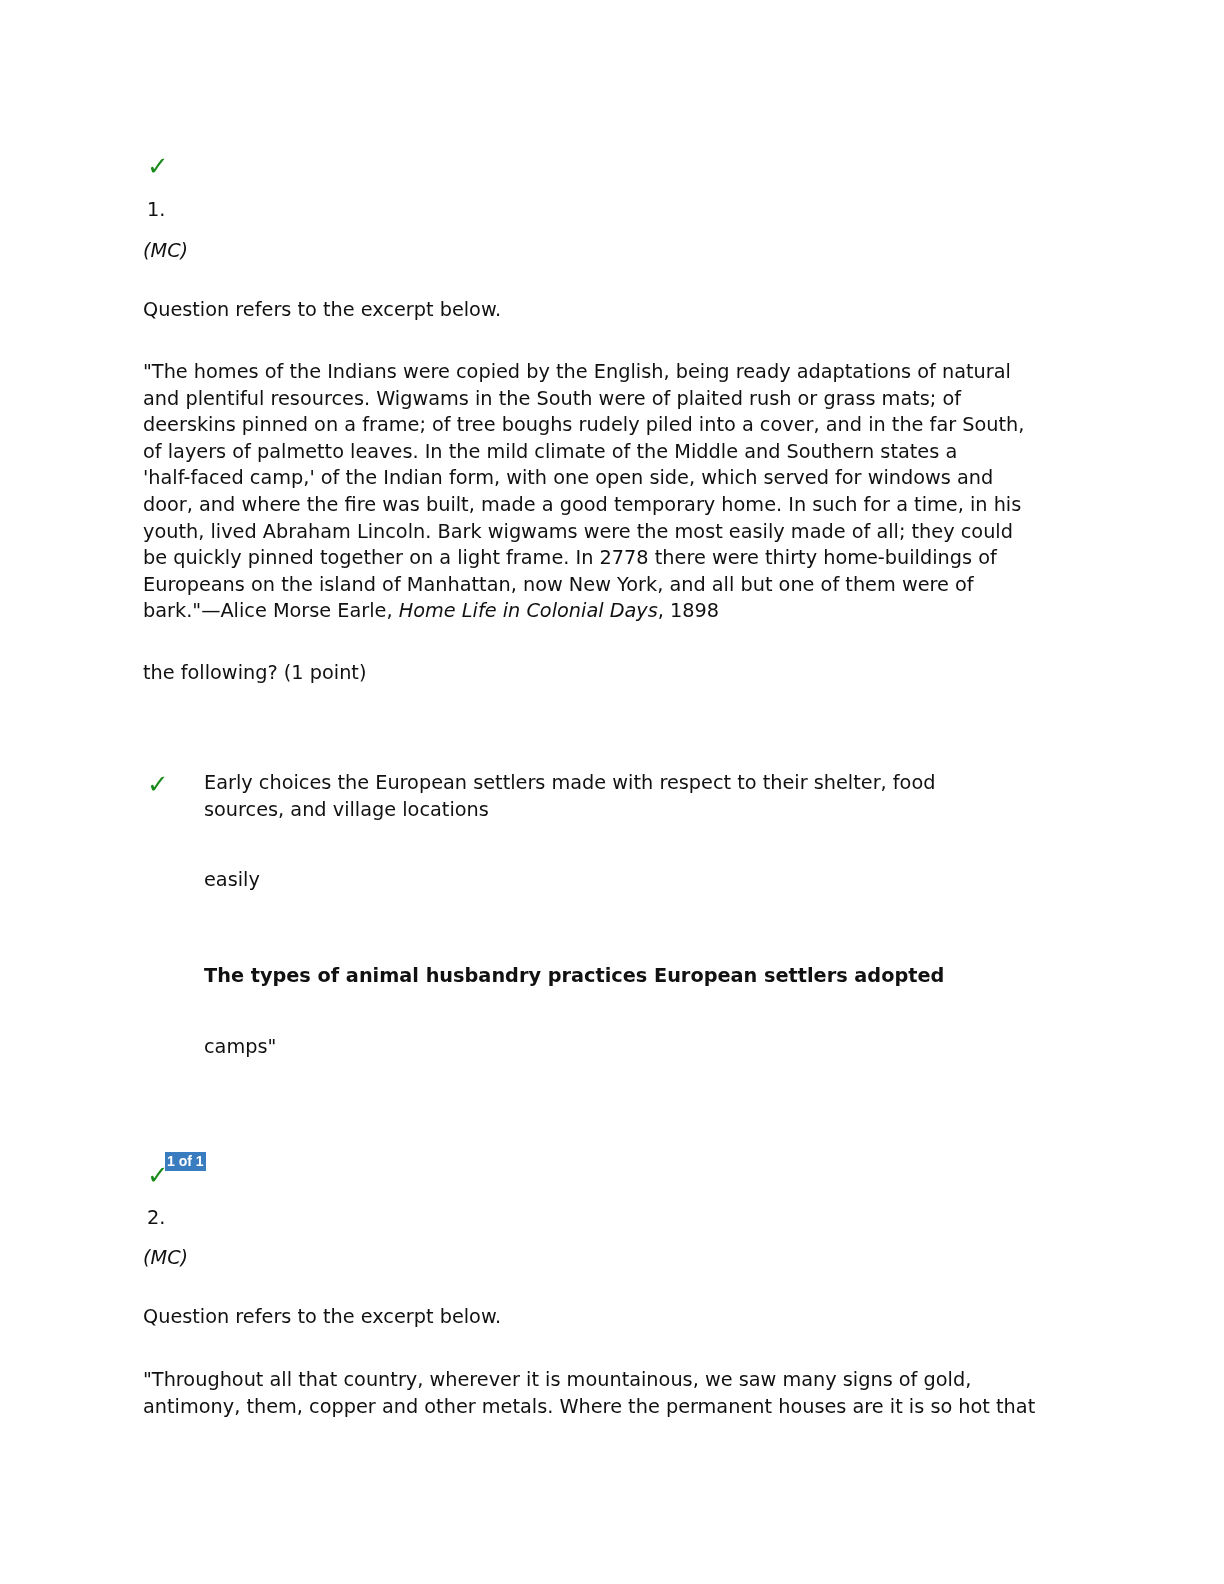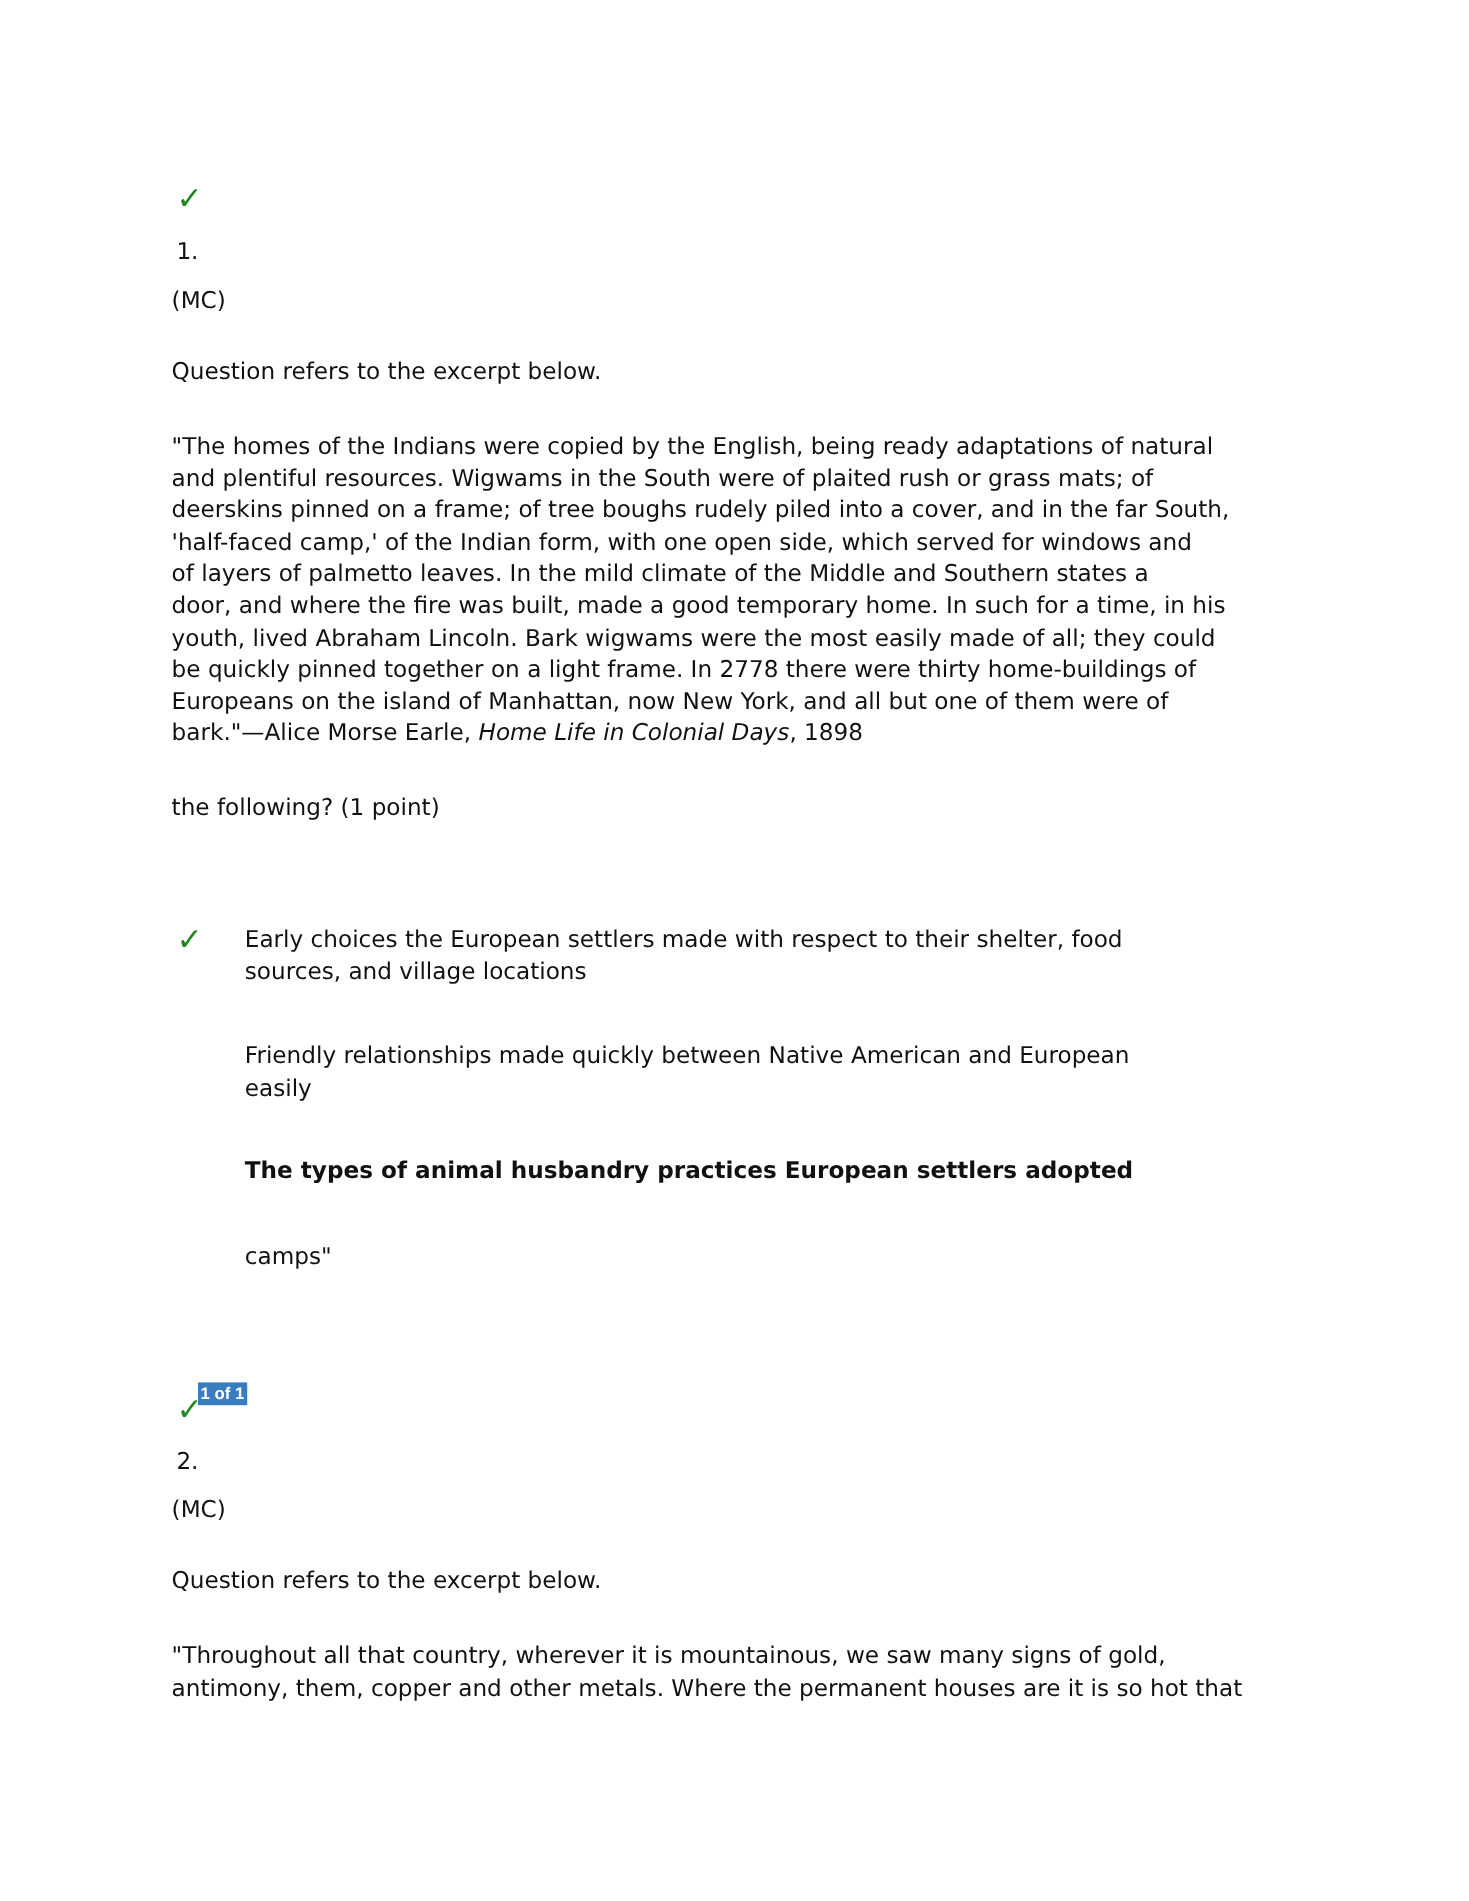--- a/index.html
+++ b/index.html
@@ -25,21 +25,21 @@
     }
     .check {
       color: #1a8a1a;
       font-weight: bold;
       font-size: 26px;
       line-height: 26px;
       display: block;
     }
     .abs { position: absolute; }
     .qnum { font-size: 19.3px; }
-    .qtype { font-size: 19.3px; }
+    .qtype { font-size: 19.3px; font-style: italic; }
     .passage { width: 930px; white-space: normal; }
     .passage em { font-style: italic; }
     .option {
       position: absolute;
       left: 61px;
       width: 800px;
     }
     .opt-check {
       position: absolute;
       left: 4px;
@@ -68,22 +68,22 @@
   <div>
     <span class="check abs" style="top:153px;left:4px;">✓</span>
     <div class="abs qnum" style="top:197px;left:4px;">1.</div>
     <div class="abs qtype" style="top:238px;left:0;">(MC)</div>
     <div class="abs" style="top:297px;left:0;">Question refers to the excerpt below.</div>
 
     <div class="abs passage" style="top:359px;left:0;">
       <div>"The homes of the Indians were copied by the English, being ready adaptations of natural</div>
       <div>and plentiful resources. Wigwams in the South were of plaited rush or grass mats; of</div>
       <div>deerskins pinned on a frame; of tree boughs rudely piled into a cover, and in the far South,</div>
+      <div>of layers of palmetto leaves. In the mild climate of the Middle and Southern states a</div>
       <div>'half-faced camp,' of the Indian form, with one open side, which served for windows and</div>
-      <div>of layers of palmetto leaves. In the mild climate of the Middle and Southern states a</div>
       <div>door, and where the fire was built, made a good temporary home. In such for a time, in his</div>
       <div>youth, lived Abraham Lincoln. Bark wigwams were the most easily made of all; they could</div>
       <div>be quickly pinned together on a light frame. In 2778 there were thirty home-buildings of</div>
       <div>Europeans on the island of Manhattan, now New York, and all but one of them were of</div>
       <div><span>bark."—Alice Morse Earle, </span><em>Home Life in Colonial Days</em><span>, 1898</span></div>
     </div>
 
     <div class="abs" style="top:660px;left:0;width:930px;">
       <div>the following? (1 point)</div>
     </div>
@@ -91,21 +91,20 @@
     <div>
       <span class="opt-check" style="top:771px;">✓</span>
       <div class="option" style="top:770px;">
         <div>Early choices the European settlers made with respect to their shelter, food</div>
         <div>sources, and village locations</div>
       </div>
     </div>
 
     <div>
       <div class="option" style="top:867px;">
-        <div>Friendly relationships made quickly between Native American and European</div>
         <div>easily</div>
       </div>
     </div>
 
     <div>
       <div class="option" style="top:963px;font-weight:bold;">
         <div>The types of animal husbandry practices European settlers adopted</div>
       </div>
     </div>
 

